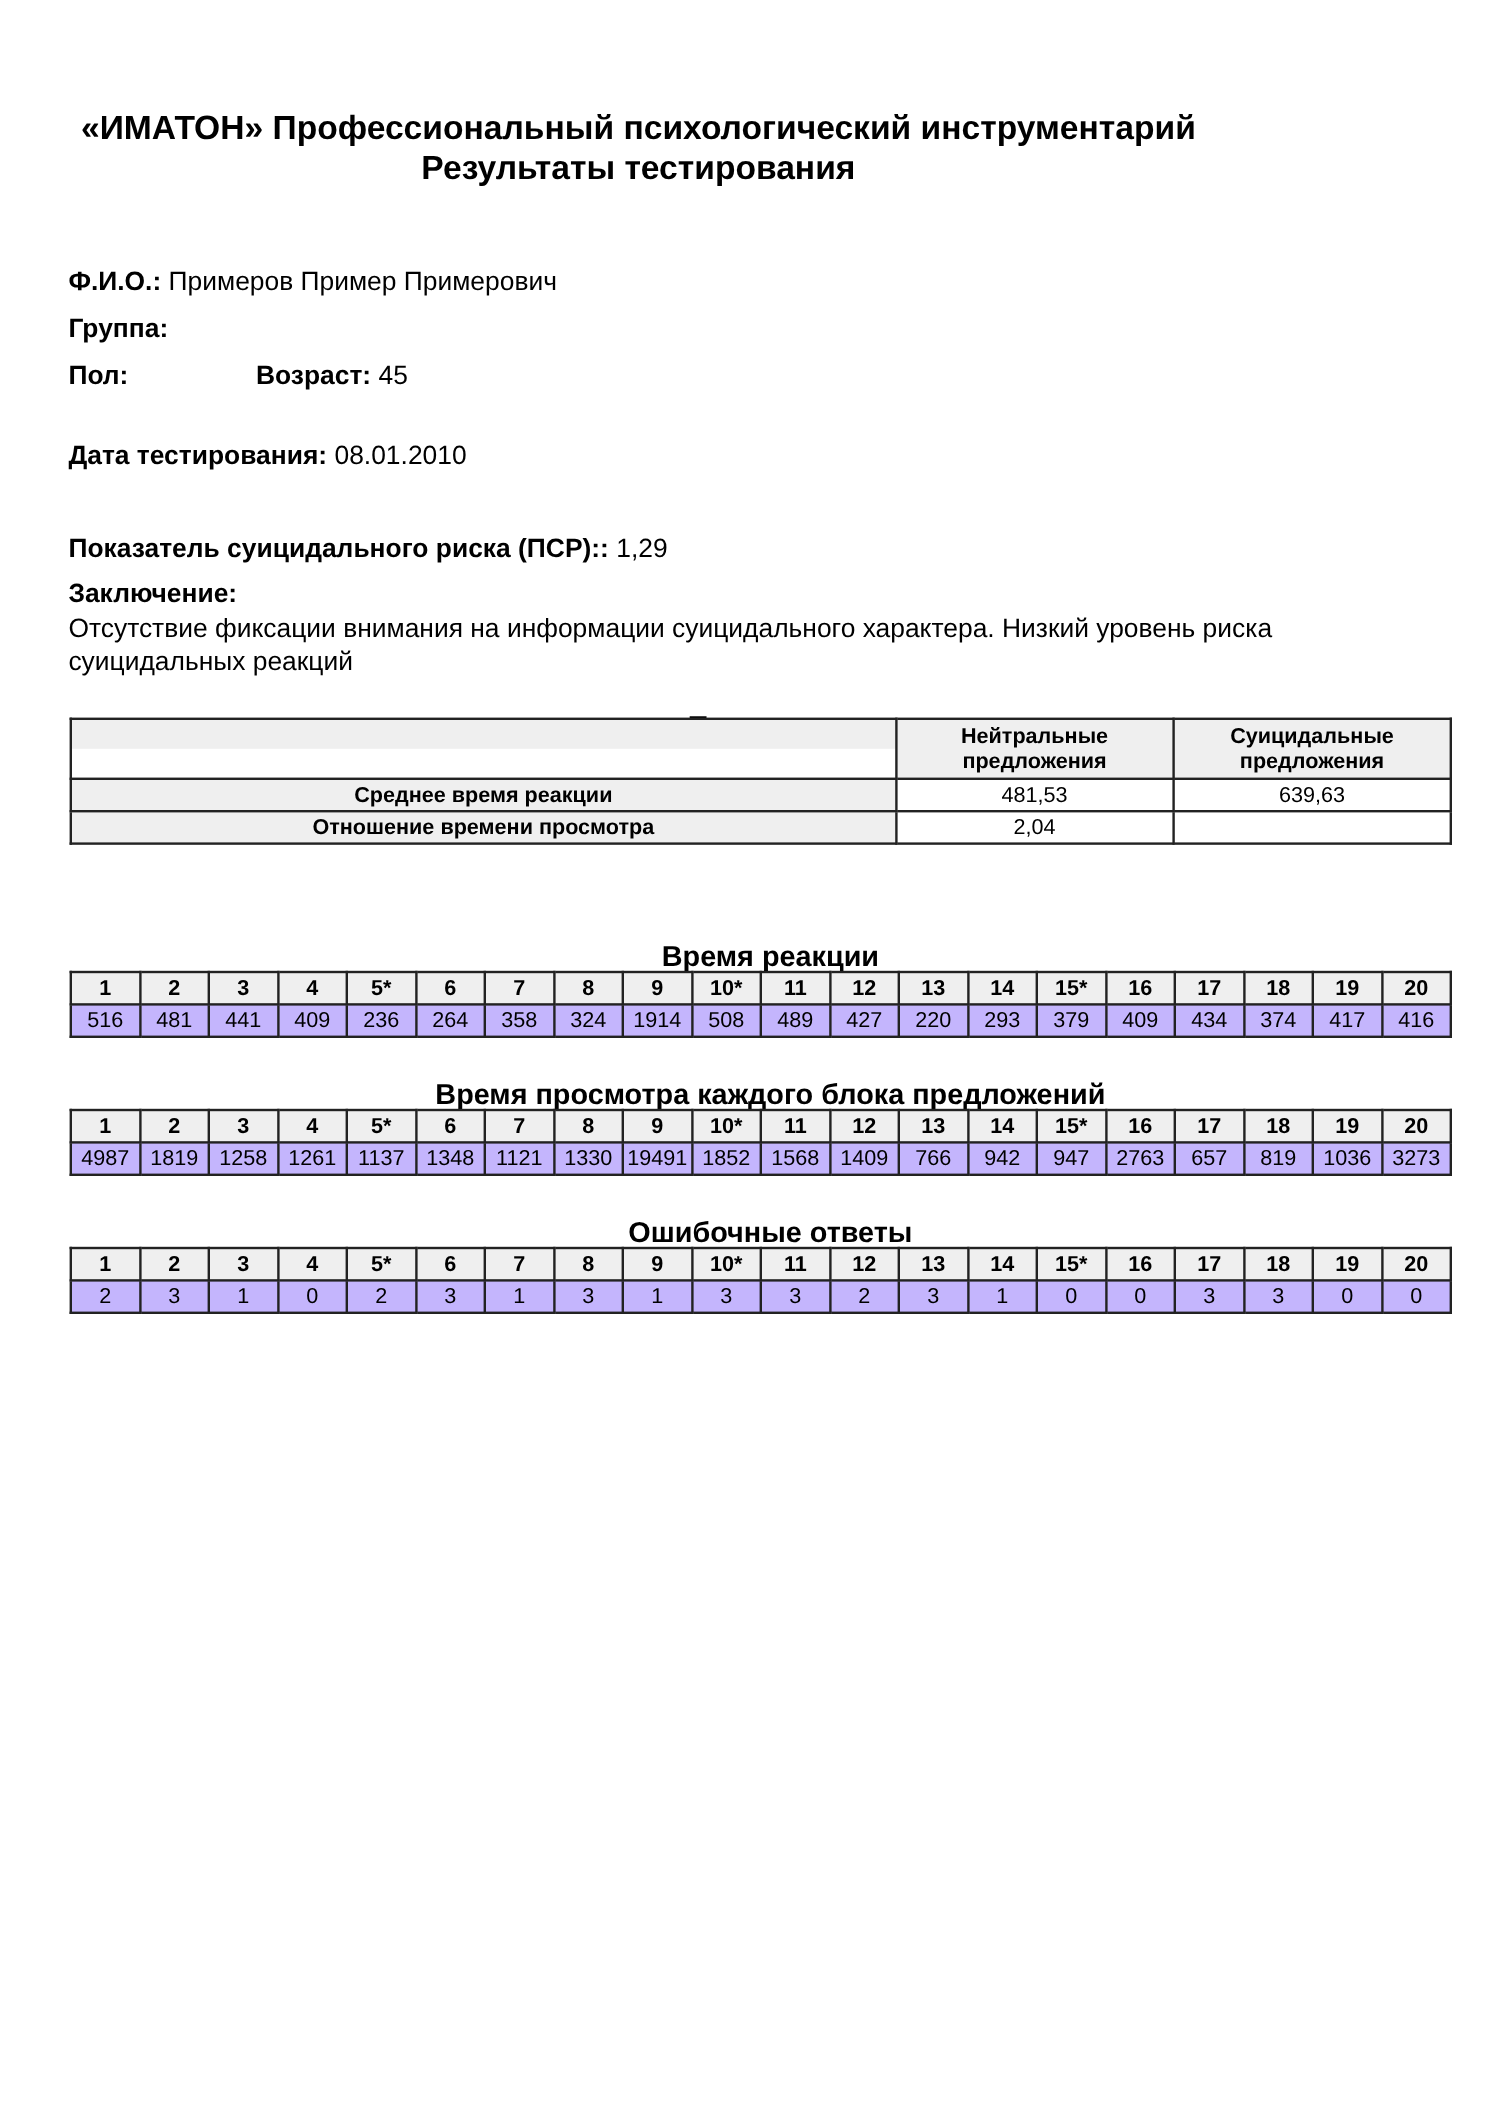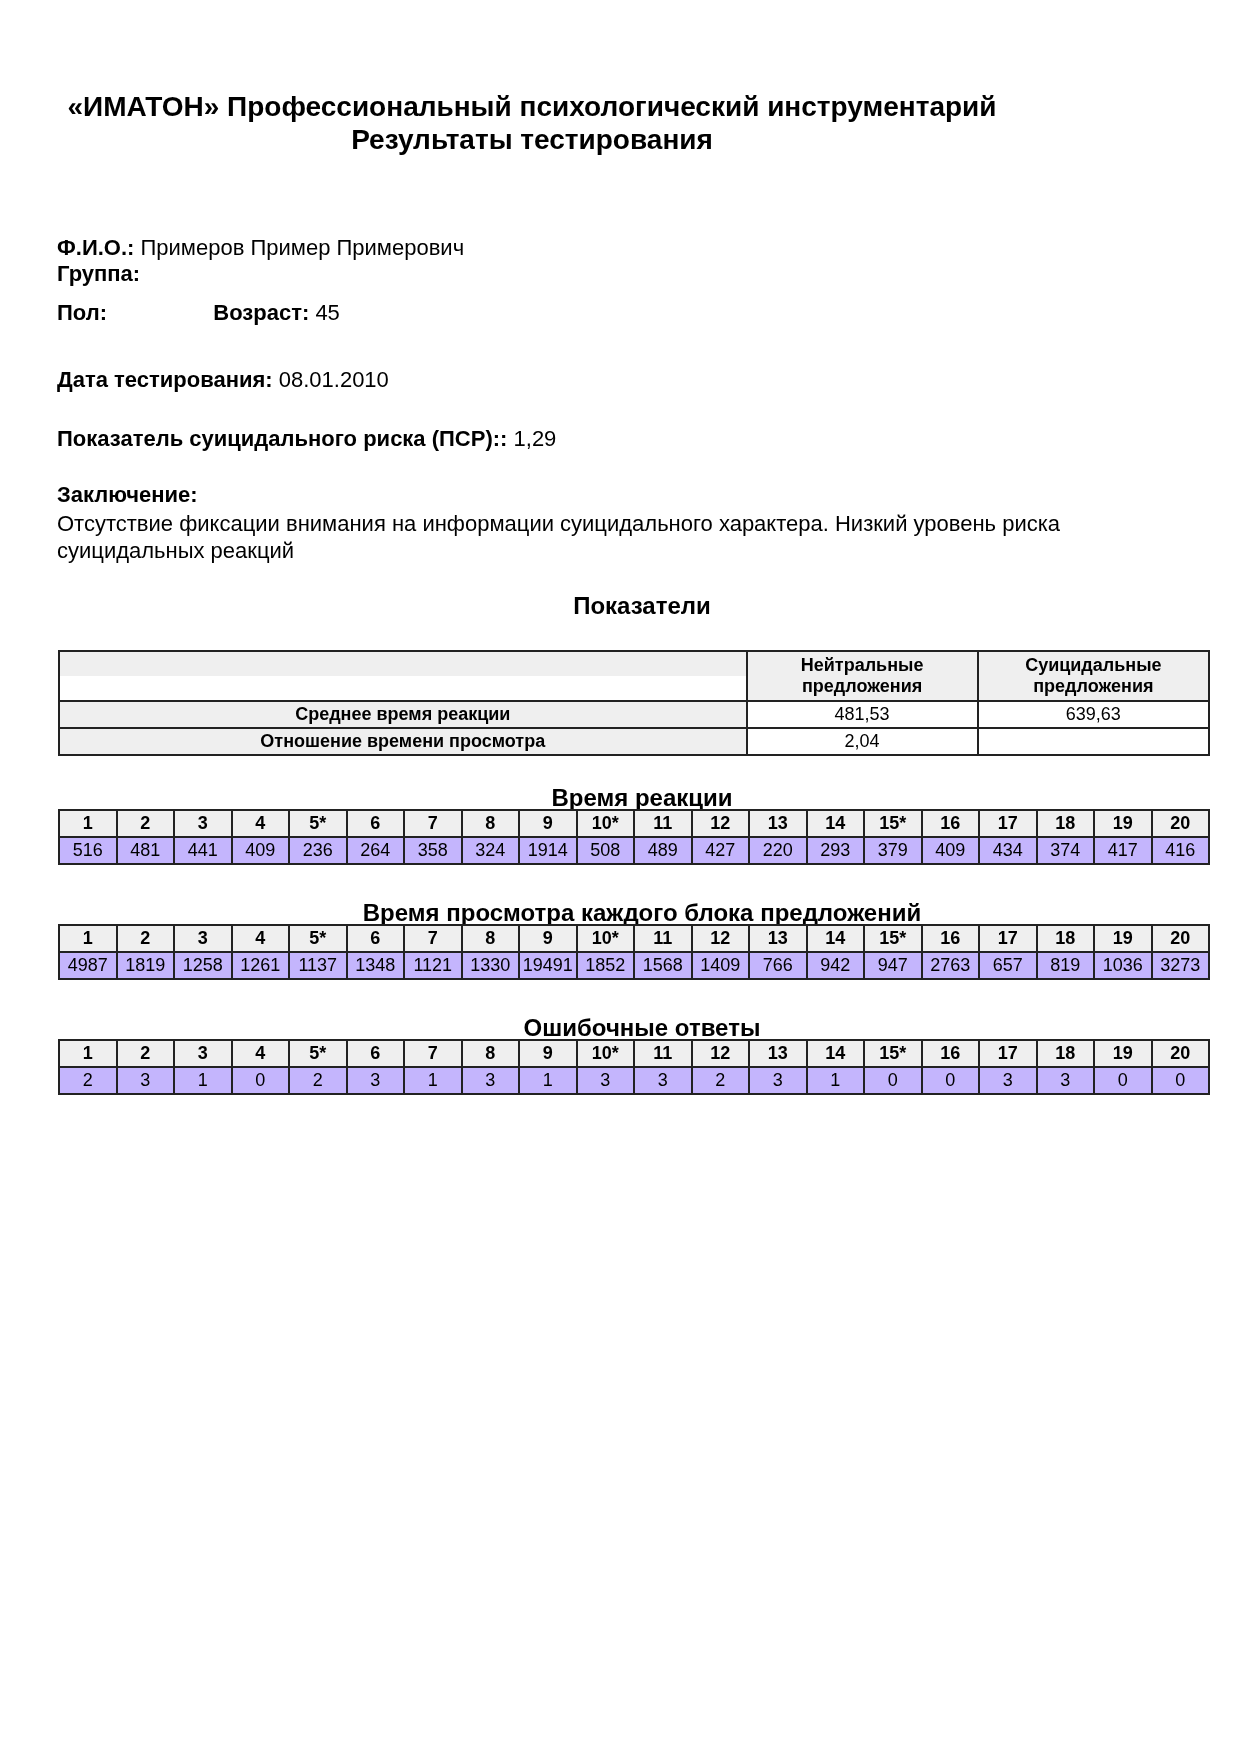--- a/index.html
+++ b/index.html
@@ -21,59 +21,59 @@
     position: absolute; left: 57px; width: 1150px; font-size: 22px; line-height: 27px;
   }
   .section-title {
     position: absolute; left: 0; width: 1240px; text-align: center;
     font-weight: bold; font-size: 24px; line-height: 28px; margin-left: 22px;
   }
   table { border-collapse: collapse; position: absolute; }
   table td {
     border: 2px solid #222; text-align: center; padding: 0; font-size: 18px;
   }
-  #indicators { left: 58px; top: 650px; width: 1152px; padding-left: 38px; }
+  #indicators { left: 58px; top: 598px; width: 1152px; padding-left: 38px; }
   #indicators td { height: 25px; }
   #indicators .hdr-row td { height: 48px; line-height: 21px; }
   #indicators .lbl-cell { width: 690px; background: #efefef; font-weight: bold; }
   #indicators .hdr-row .lbl-cell { background: linear-gradient(#efefef 0 50%, #ffffff 50% 100%); }
   #indicators .col-cell { width: 230px; }
   #indicators .hdr-row .col-cell { background: #efefef; font-weight: bold; }
   .numtable { left: 58px; width: 1152px; table-layout: fixed; }
   .numtable td { height: 25px; font-size: 18px; }
   .numtable tr.head td { background: #efefef; font-weight: bold; }
   .numtable tr.vals td { background: #c4b5fd; }
 </style>
 </head>
 <body>
 
 <div class="title">
   <div>«ИМАТОН» Профессиональный психологический инструментарий</div>
   <div>Результаты тестирования</div>
 </div>
 
-<div class="field" style="top:235px">
+<div class="field" style="top:222px">
   <span class="lbl">Ф.И.О.:</span>
   <span>Примеров Пример Примерович</span>
 </div>
 <div class="field" style="top:261px">
   <span class="lbl">Группа:</span>
   <span></span>
 </div>
 <div class="field" style="top:300px">
   <span class="lbl">Пол:</span>
   <span></span><span class="gap"></span>
   <span class="lbl">Возраст:</span>
   <span>45</span>
 </div>
 <div class="field" style="top:367px">
   <span class="lbl">Дата тестирования:</span>
   <span>08.01.2010</span>
 </div>
-<div class="field" style="top:426px">
+<div class="field" style="top:444px">
   <span class="lbl">Показатель суицидального риска (ПСР)::</span>
   <span>1,29</span>
 </div>
 <div class="field" style="top:482px">
   <span class="lbl">Заключение:</span>
 </div>
 <div class="conclusion-text" style="top:510px">Отсутствие фиксации внимания на информации суицидального характера. Низкий уровень риска суицидальных реакций</div>
 
 <div class="section-title" style="top:592px">Показатели</div>
 <table id="indicators">

